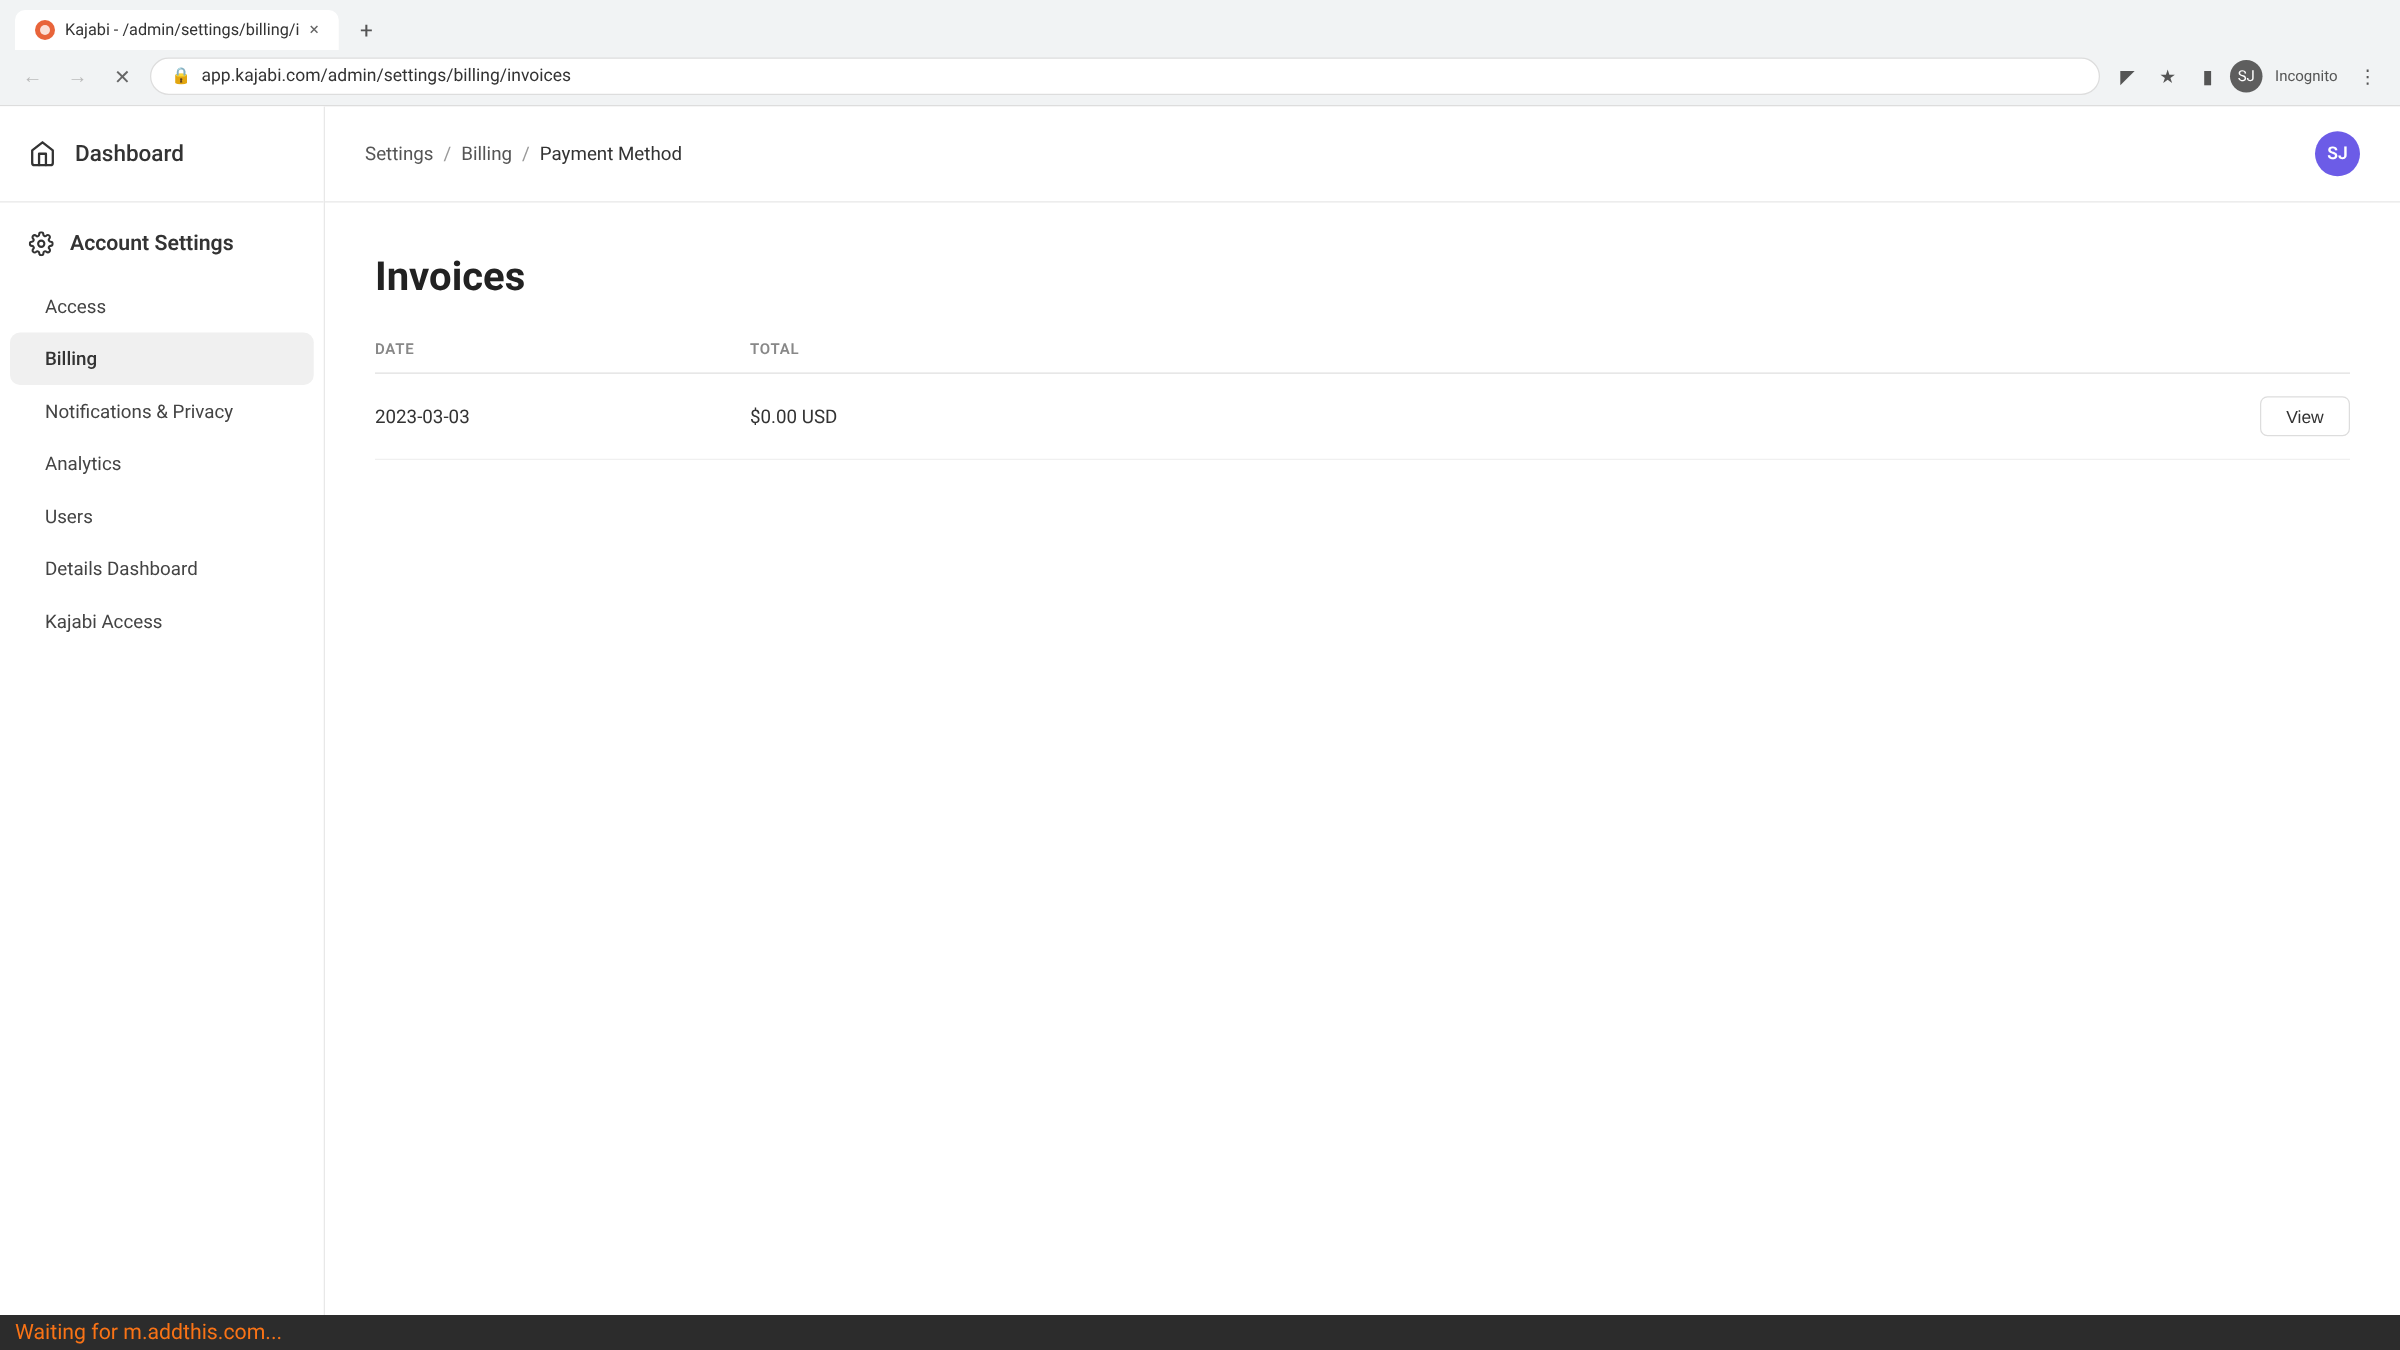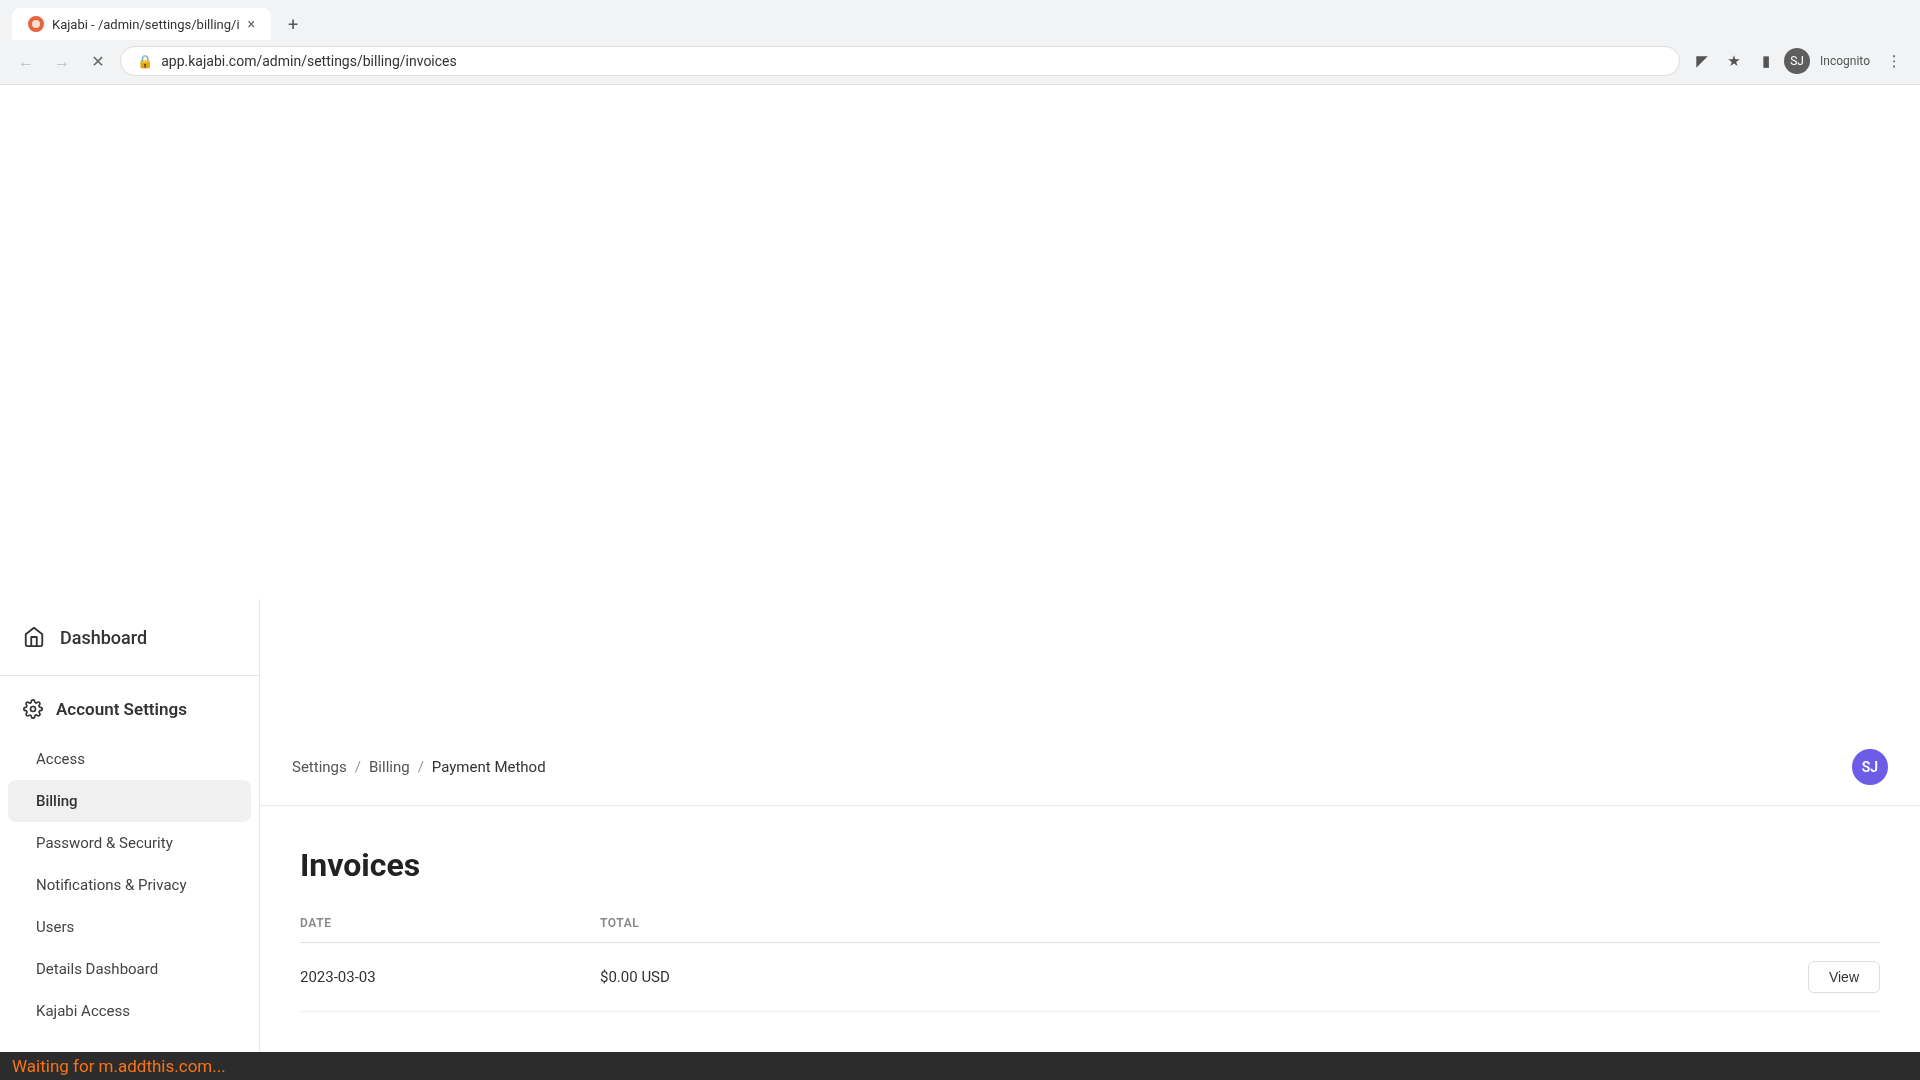--- a/index.html
+++ b/index.html
@@ -18,21 +18,21 @@
     .browser-nav-btn { width: 28px; height: 28px; border-radius: 50%; display: flex; align-items: center; justify-content: center; color: #666; font-size: 16px; cursor: pointer; }
     .browser-nav-btn.disabled { color: #bbb; cursor: default; }
     .browser-address-bar { flex: 1; background: #fff; border: 1px solid #ddd; border-radius: 20px; padding: 6px 16px; font-size: 14px; color: #333; display: flex; align-items: center; gap: 8px; }
     .browser-address-lock { color: #555; font-size: 13px; }
     .browser-address-text { flex: 1; color: #333; }
     .browser-toolbar-actions { display: flex; align-items: center; gap: 4px; }
     .browser-action-btn { width: 28px; height: 28px; border-radius: 50%; display: flex; align-items: center; justify-content: center; color: #555; font-size: 15px; cursor: pointer; }
     .browser-profile { width: 26px; height: 26px; border-radius: 50%; background: #5e5e5e; display: flex; align-items: center; justify-content: center; color: #fff; font-size: 12px; }
 
     
-    .app-container { display: flex; flex: 1; overflow: hidden; align-items: flex-end; }
+    .app-container { display: flex; flex: 1; overflow: hidden; }
 
     
     .sidebar { width: 260px; background: #fff; border-right: 1px solid #e8e8e8; display: flex; flex-direction: column; padding: 0; overflow-y: auto; }
     .sidebar-dashboard { display: flex; align-items: center; gap: 12px; padding: 24px 20px; cursor: pointer; }
     .sidebar-dashboard-icon { width: 28px; height: 28px; display: flex; align-items: center; justify-content: center; color: #333; font-size: 20px; }
     .sidebar-dashboard-label { font-size: 18px; font-weight: 500; color: #333; }
     .sidebar-divider { height: 1px; background: #e8e8e8; margin: 0; }
     .sidebar-section { padding: 20px 0; }
     .sidebar-section-header { display: flex; align-items: center; gap: 10px; padding: 0 20px 16px; cursor: pointer; }
     .sidebar-section-icon { width: 26px; height: 26px; display: flex; align-items: center; justify-content: center; color: #333; font-size: 18px; }
@@ -129,24 +129,24 @@
         <span class="sidebar-section-label">Account Settings</span>
       </div>
 
       <div class="sidebar-item">
         <span>Access</span>
       </div>
       <div class="sidebar-item active">
         <span>Billing</span>
       </div>
       <div class="sidebar-item">
-        <span>Password &amp; Security</span>
+        <span>Notifications &amp; Privacy</span>
       </div>
       <div class="sidebar-item">
-        <span>Notifications &amp; Privacy</span>
+        <span>Analytics</span>
       </div>
       <div class="sidebar-item">
         <span>Users</span>
       </div>
       <div class="sidebar-item">
         <span>Details Dashboard</span>
       </div>
       <div class="sidebar-item">
         <span>Kajabi Access</span>
       </div>

